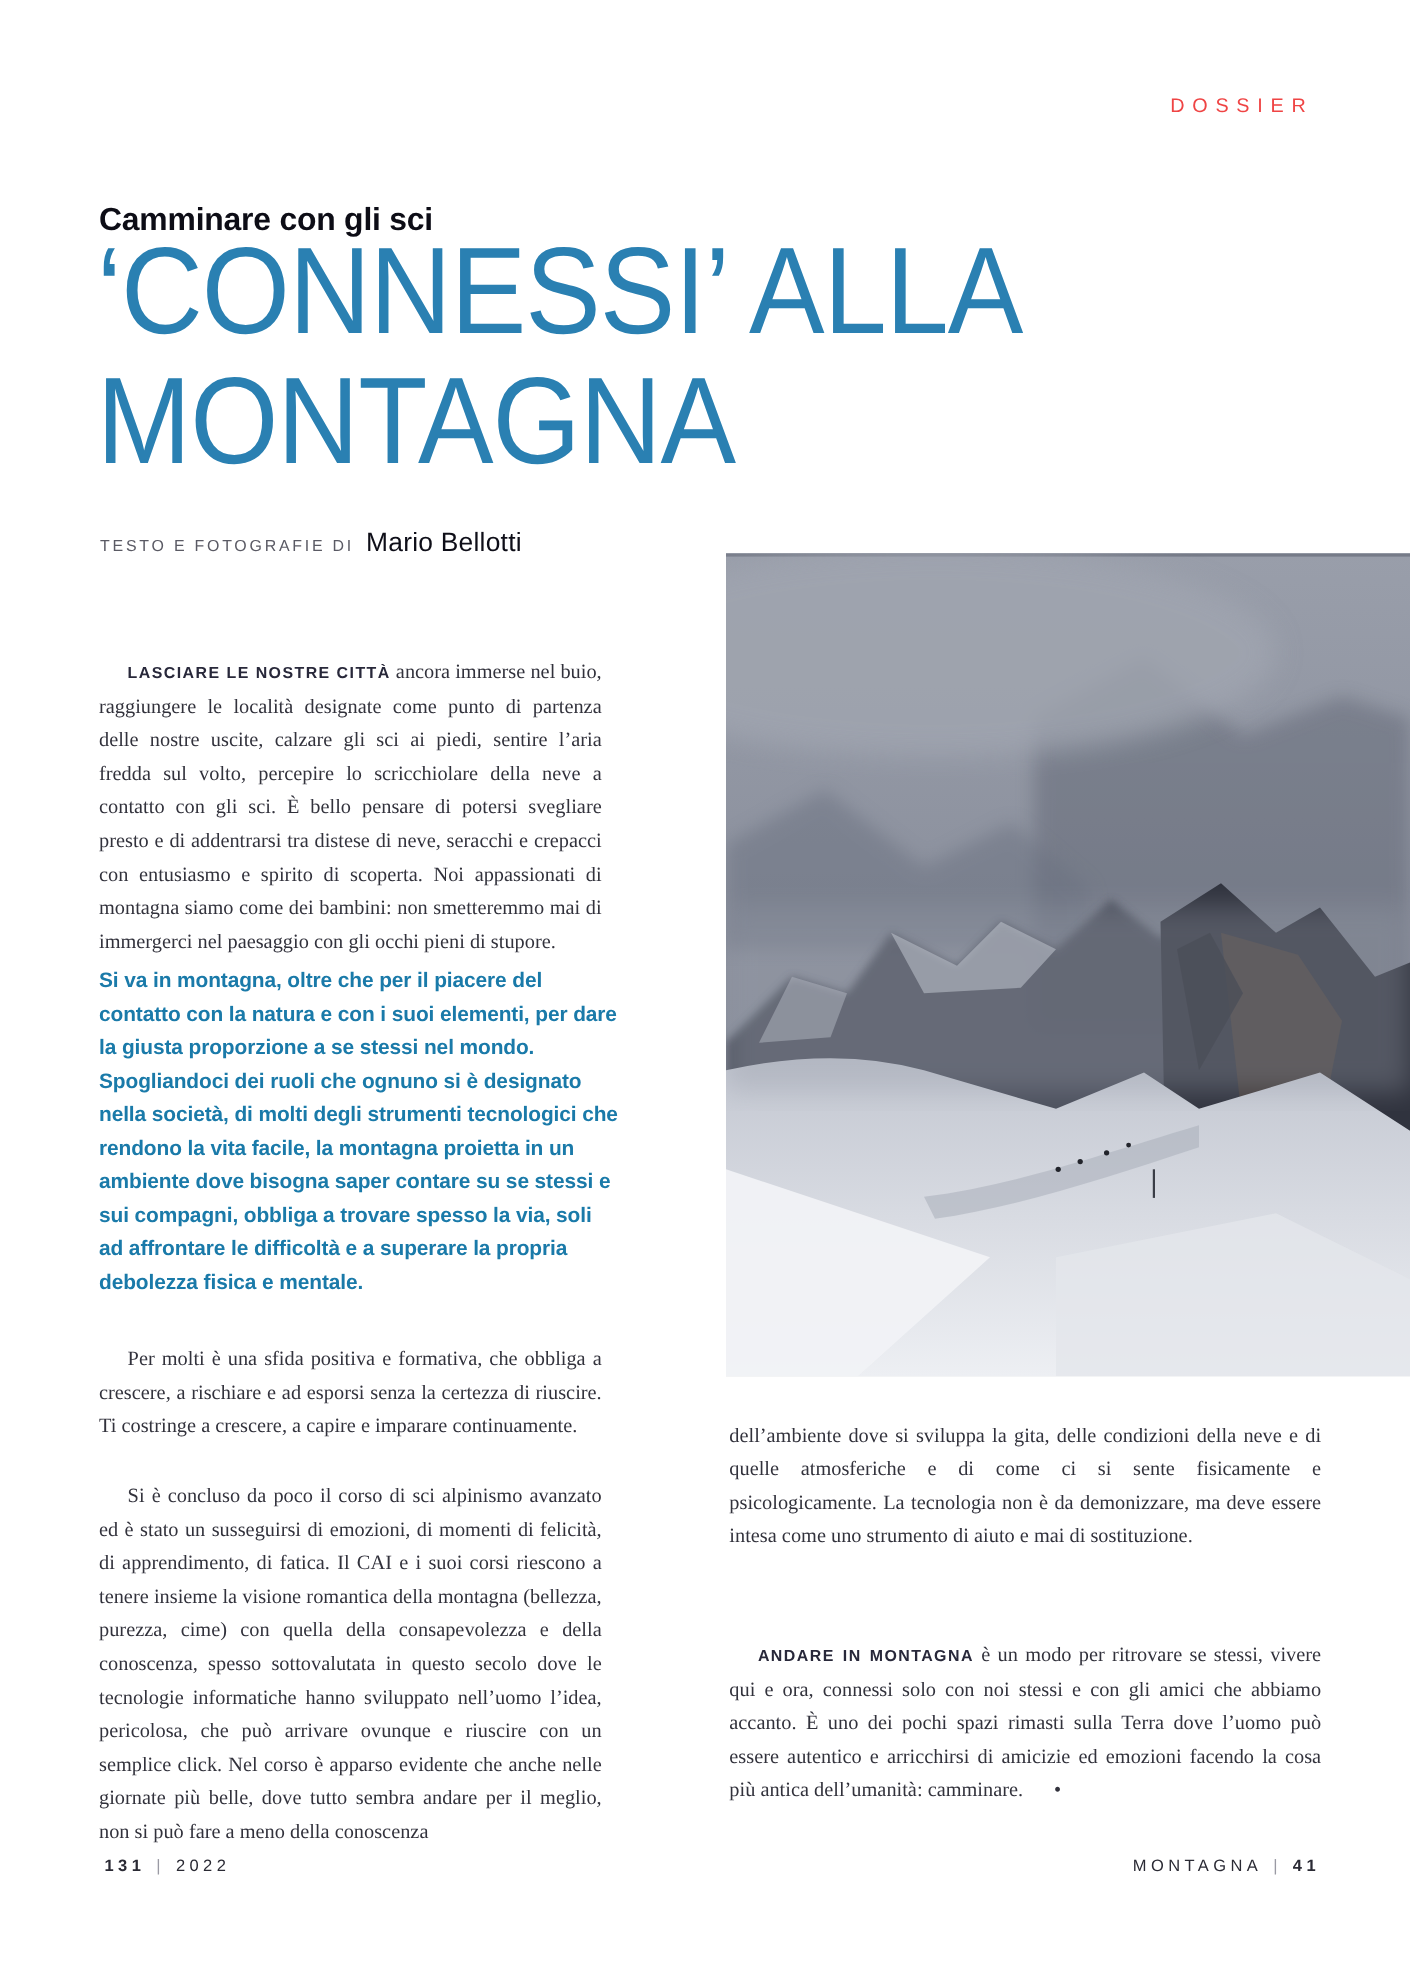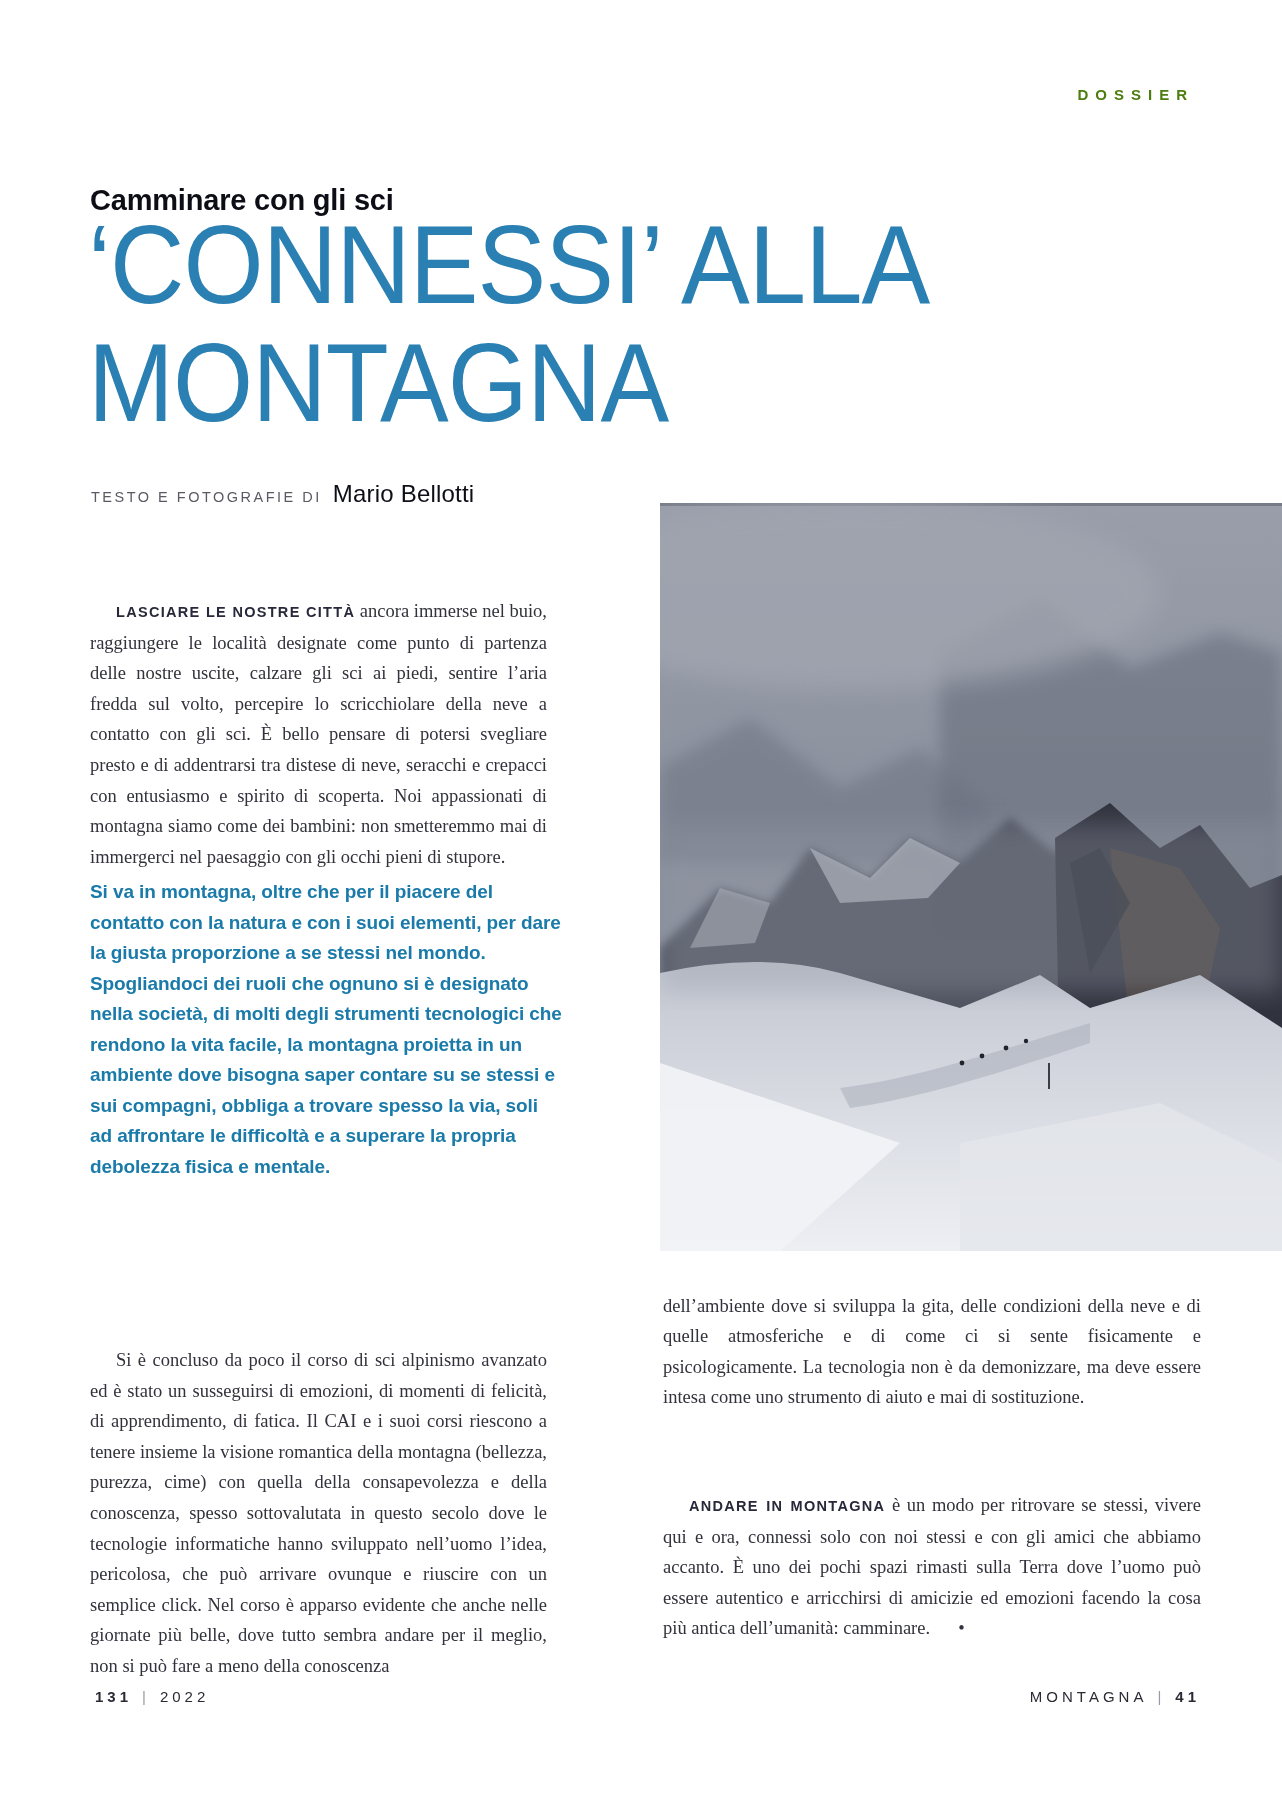--- a/index.html
+++ b/index.html
@@ -6,22 +6,22 @@
   .page{
     position:relative;
     width:1282px;height:1794px;
     margin:0 auto;
     background:#ffffff;
     overflow:hidden;
     font-family:"Liberation Sans",sans-serif;
   }
   .dossier{
     position:absolute;top:86px;right:88px;
-    font-size:15px;font-weight:700;letter-spacing:7px;
-    color:#4d7c0f;
+    font-size:18px;font-weight:400;letter-spacing:7px;
+    color:#ef4444;
   }
   .kicker{
     position:absolute;left:90px;top:184px;
     font-size:29px;font-weight:700;color:#0d0d16;
     letter-spacing:-0.2px;
   }
   .title{
     position:absolute;left:88px;top:206px;
     font-size:112px;line-height:118px;font-weight:300;
     color:#2a80b2;letter-spacing:-1px;
@@ -145,20 +145,21 @@
       <rect x="0" y="320" width="622" height="170" fill="#969ba7" opacity="0.35" filter="url(#b12)"></rect>
     </svg>
   </div>
 
   <p class="body-text block indent" style="top:561px">
     <span class="leadin">LASCIARE LE NOSTRE CITTÀ</span><span> ancora immerse nel buio, raggiungere le località designate come punto di partenza delle nostre uscite, calzare gli sci ai piedi, sentire l’aria fredda sul volto, percepire lo scricchiolare della neve a contatto con gli sci. È bello pensare di potersi svegliare presto e di addentrarsi tra distese di neve, seracchi e crepacci con entusiasmo e spirito di scoperta. Noi appassionati di montagna siamo come dei bambini: non smetteremmo mai di immergerci nel paesaggio con gli occhi pieni di stupore.</span>
   </p>
 
   <p class="callout">Si va in montagna, oltre che per il piacere del contatto con la natura e con i suoi elementi, per dare la giusta proporzione a se stessi nel mondo. Spogliandoci dei ruoli che ognuno si è designato nella società, di molti degli strumenti tecnologici che rendono la vita facile, la montagna proietta in un ambiente dove bisogna saper contare su se stessi e sui compagni, obbliga a trovare spesso la via, soli ad affrontare le difficoltà e a superare la propria debolezza fisica e mentale.</p>
 
+  <p class="body-text block indent" style="top:1186px">Per molti è una sfida positiva e formativa, che obbliga a crescere, a rischiare e ad esporsi senza la certezza di riuscire. Ti costringe a crescere, a capire e imparare continuamente.</p>
 
   <p class="body-text block indent" style="top:1310px">Si è concluso da poco il corso di sci alpinismo avanzato ed è stato un susseguirsi di emozioni, di momenti di felicità, di apprendimento, di fatica. Il CAI e i suoi corsi riescono a tenere insieme la visione romantica della montagna (bellezza, purezza, cime) con quella della consapevolezza e della conoscenza, spesso sottovalutata in questo secolo dove le tecnologie informatiche hanno sviluppato nell’uomo l’idea, pericolosa, che può arrivare ovunque e riuscire con un semplice click. Nel corso è apparso evidente che anche nelle giornate più belle, dove tutto sembra andare per il meglio, non si può fare a meno della conoscenza</p>
 
   <p class="body-text col-right indent" style="top:1455px">
     <span class="leadin">ANDARE IN MONTAGNA</span><span> è un modo per ritrovare se stessi, vivere qui e ora, connessi solo con noi stessi e con gli amici che abbiamo accanto. È uno dei pochi spazi rimasti sulla Terra dove l’uomo può essere autentico e arricchirsi di amicizie ed emozioni facendo la cosa più antica dell’umanità: camminare.</span><span class="endmark">•</span>
   </p>
 
   <p class="body-text col-right" style="top:1272px">dell’ambiente dove si sviluppa la gita, delle condizioni della neve e di quelle atmosferiche e di come ci si sente fisicamente e psicologicamente. La tecnologia non è da demonizzare, ma deve essere intesa come uno strumento di aiuto e mai di sostituzione.</p>
 
   <div class="footer-left">

